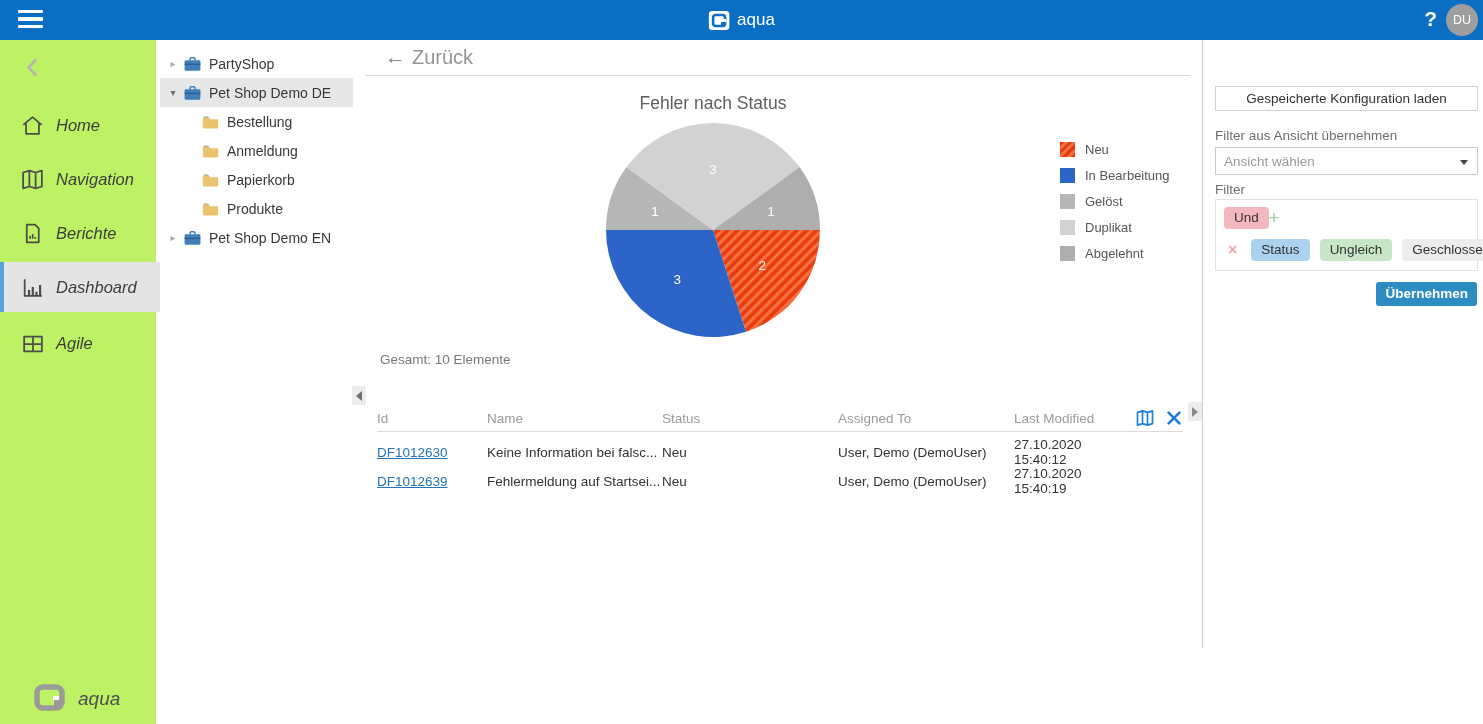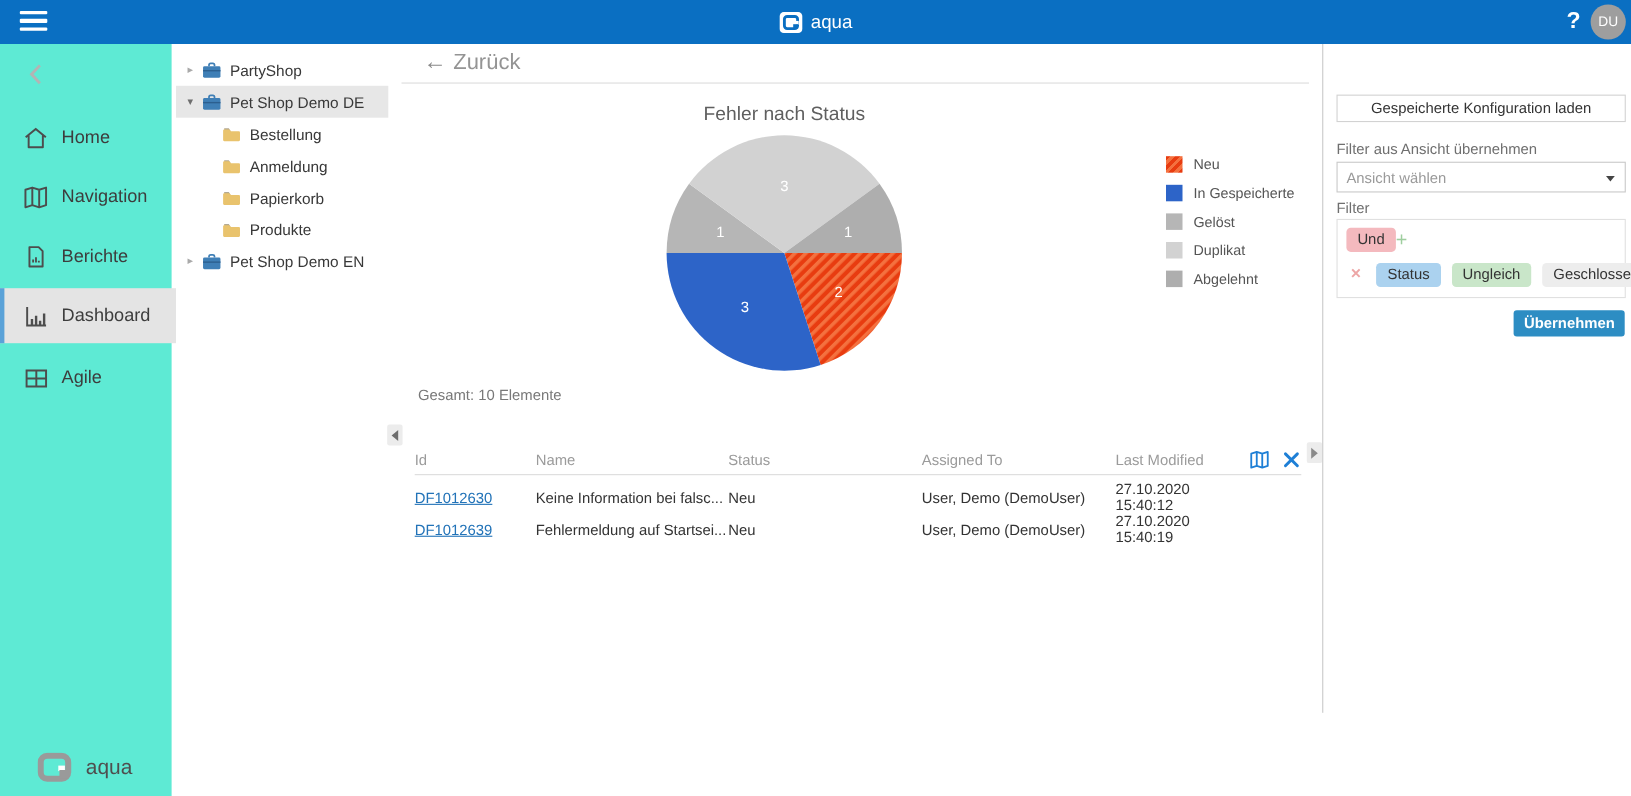--- a/index.html
+++ b/index.html
@@ -12,21 +12,21 @@
   .hamburger span { display:block; width:25px; height:3.2px; background:#fff; border-radius:1px; margin-bottom:4.2px; }
   .brand { position:absolute; left:50%; top:0; transform:translateX(-50%); height:40px;
            display:flex; align-items:center; gap:8px; }
   .brand-text { color:#fff; font-size:17px; }
   .help { position:absolute; right:46px; top:7px; color:#fff; font-size:21px; font-weight:bold; cursor:pointer; }
   .avatar { position:absolute; right:5px; top:4px; width:32px; height:32px; border-radius:50%;
             background:#9e9e9e; color:#fff; font-size:12.5px; display:flex; align-items:center;
             justify-content:center; cursor:pointer; }
 
   
-  .sidebar { position:absolute; left:0; top:40px; width:156px; height:684px; background:#5eead4; }
+  .sidebar { position:absolute; left:0; top:40px; width:156px; height:684px; background:#bef264;font-style:italic; }
   .collapse-btn { position:absolute; left:20px; top:14px; width:26px; height:26px; color:#b4b4b4; cursor:pointer; }
   .nav-item { position:absolute; left:0; width:160px; height:50px; display:flex; align-items:center;
               cursor:pointer; color:#3d3d3d; font-size:16.5px; }
   .nav-item .nicon { width:25px; height:25px; margin-left:20px; color:#4d4d4d; flex:0 0 25px; }
   .nav-item .nicon svg { width:100%; height:100%; }
   .nav-item .nlabel { margin-left:11px; }
   .nav-item.active { background:#e4e4e4; }
   .nav-item.active .accent { position:absolute; left:0; top:0; width:4px; height:50px; background:#5aa2d8; }
   .side-footer { position:absolute; left:34px; top:644px; display:flex; align-items:center; gap:10px; }
   .side-footer .ftext { font-size:19px; color:#4f4f4f; }
@@ -259,21 +259,21 @@
         <text x="173.0" y="100.7" text-anchor="middle" fill="#fff" font-size="13.5">1</text>
       </svg>
   </div>
   <div class="legend" id="legend">
       <div class="legend-item">
         <span class="legend-chip" style="background: repeating-linear-gradient(135deg, rgb(232, 60, 16) 0px, rgb(232, 60, 16) 3px, rgb(244, 113, 63) 3px, rgb(244, 113, 63) 6px);"></span>
         <span class="legend-label">Neu</span>
       </div>
       <div class="legend-item">
         <span class="legend-chip" style="background: rgb(45, 100, 200);"></span>
-        <span class="legend-label">In Gespeicherte</span>
+        <span class="legend-label">In Bearbeitung</span>
       </div>
       <div class="legend-item">
         <span class="legend-chip" style="background: rgb(182, 182, 182);"></span>
         <span class="legend-label">Gelöst</span>
       </div>
       <div class="legend-item">
         <span class="legend-chip" style="background: rgb(210, 210, 210);"></span>
         <span class="legend-label">Duplikat</span>
       </div>
       <div class="legend-item">

